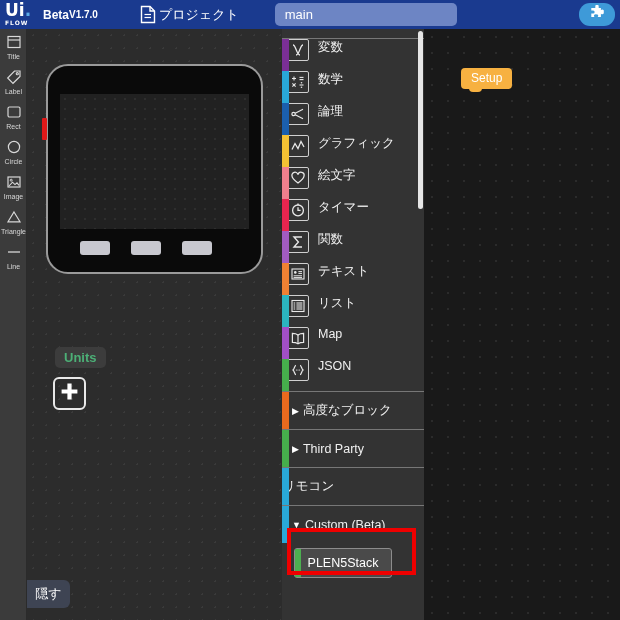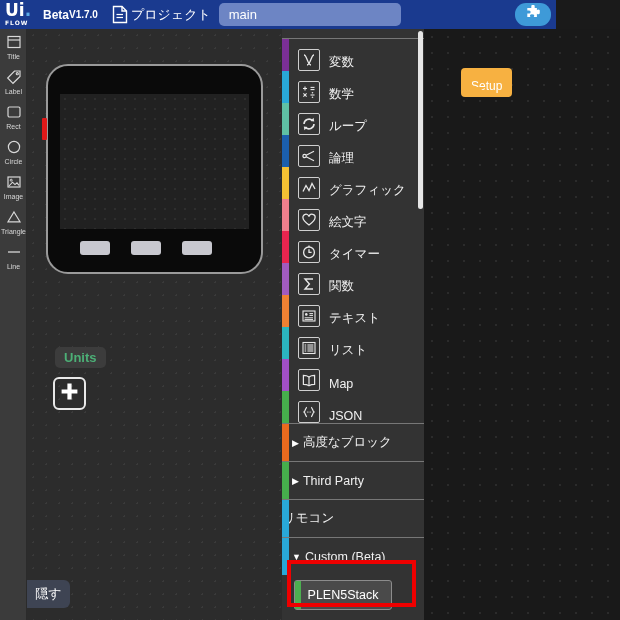--- a/index.html
+++ b/index.html
@@ -19,25 +19,26 @@
     width: 620px;
     height: 620px;
     overflow: hidden;
     background: #1a1a1a;
   }
 
   
   .header {
     position: absolute;
     left: 0; top: 0;
-    width: 556px; height: 29px;
+    width: 620px; height: 29px;
     background: #1a3a8f;
     display: flex;
     align-items: center;
     z-index: 40;
+    gap: 28px;
   }
   .logo-wrap {
     display: flex;
     align-items: center;
     padding-left: 5px;
     gap: 6px;
   }
   .logo-mark {
     position: relative;
     width: 32px;
@@ -260,23 +261,23 @@
   .pal-top-gap { height: 9px; }
   .pal-sep {
     height: 1px;
     background: #777777;
     margin: 0;
   }
   .pal-item {
     position: relative;
     height: 32px;
     display: flex;
-    align-items: flex-end;
-    cursor: pointer;
-    padding-left: 16px;
+    align-items: flex-start;
+    cursor: pointer;
+    padding-left: 5px;
     box-sizing: border-box;
   }
   .pal-bar {
     position: absolute;
     left: 0; top: 0;
     width: 7px;
     height: 32px;
   }
   .pal-ico {
     width: 22px; height: 22px;
@@ -385,21 +386,21 @@
     background: #191919;
     background-image: radial-gradient(#2b2b2b 1px, transparent 1px);
     background-size: 16px 16px;
     overflow: hidden;
   }
   .setup-block {
     position: absolute;
     left: 37px; top: 39px;
     background: #f7b141;
     border-radius: 4px;
-    padding: 11px 10px 4px 10px;
+    padding: 3px 10px 4px 10px;
     font-size: 12px;
     color: #ffffff;
     cursor: pointer;
   }
   .setup-notch {
     position: absolute;
     left: 45px; top: 58px;
     width: 13px;
     height: 5px;
     background: #f7b141;
@@ -566,32 +567,20 @@
           <line x1="2.4" y1="9.4" x2="5.6" y2="12.6" stroke="#e8e8e8" stroke-width="1.1"></line>
             <line x1="5.6" y1="9.4" x2="2.4" y2="12.6" stroke="#e8e8e8" stroke-width="1.1"></line>
           <line x1="9.5" y1="11" x2="13.5" y2="11" stroke="#e8e8e8" stroke-width="1.1"></line>
             <circle cx="11.5" cy="8.8" r="0.8" fill="#e8e8e8"></circle>
             <circle cx="11.5" cy="13.2" r="0.8" fill="#e8e8e8"></circle>
         </svg>
       </span>
       <span class="pal-text">数学</span>
     </div>
 
-    <div class="pal-item">
-      <span class="pal-bar" style="background:#5fc0a4"></span>
-      <span class="pal-ico">
-        <svg width="16" height="16" viewBox="0 0 16 16">
-          <path d="M3 8 A5 5 0 0 1 11.5 4.6" fill="none" stroke="#e8e8e8" stroke-width="1.6"></path>
-          <path d="M13 8 A5 5 0 0 1 4.5 11.4" fill="none" stroke="#e8e8e8" stroke-width="1.6"></path>
-          <path d="M12.6 1.8 L13.2 5.6 L9.6 4.9 Z" fill="#e8e8e8"></path>
-          <path d="M3.4 14.2 L2.8 10.4 L6.4 11.1 Z" fill="#e8e8e8"></path>
-        </svg>
-      </span>
-      <span class="pal-text">ループ</span>
-    </div>
 
     <div class="pal-item">
       <span class="pal-bar" style="background:#1b5fad"></span>
       <span class="pal-ico">
         <svg width="16" height="16" viewBox="0 0 16 16">
           <circle cx="3.6" cy="8" r="1.7" fill="none" stroke="#e8e8e8" stroke-width="1.2"></circle>
           <line x1="5.2" y1="7.3" x2="13" y2="3.3" stroke="#e8e8e8" stroke-width="1.2"></line>
           <line x1="5.2" y1="8.7" x2="13" y2="12.7" stroke="#e8e8e8" stroke-width="1.2"></line>
         </svg>
       </span>

